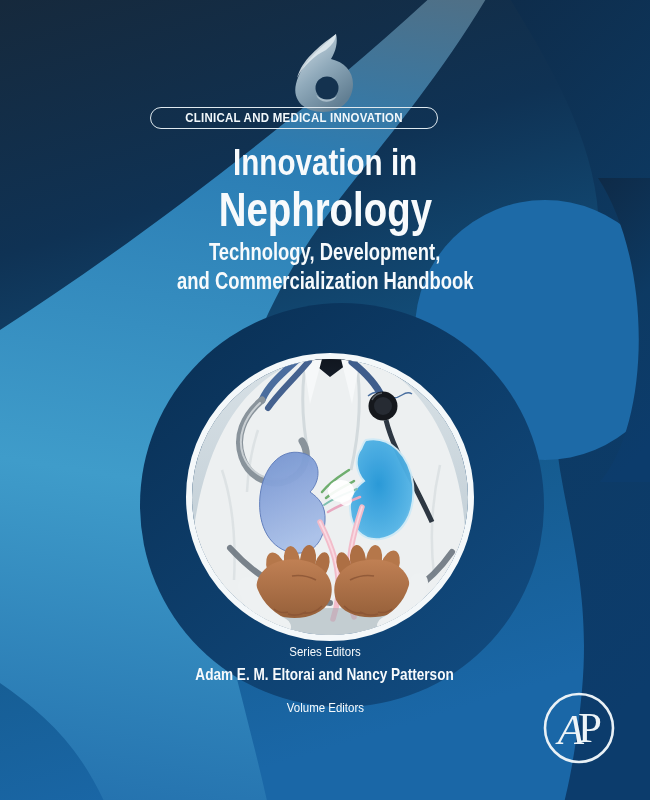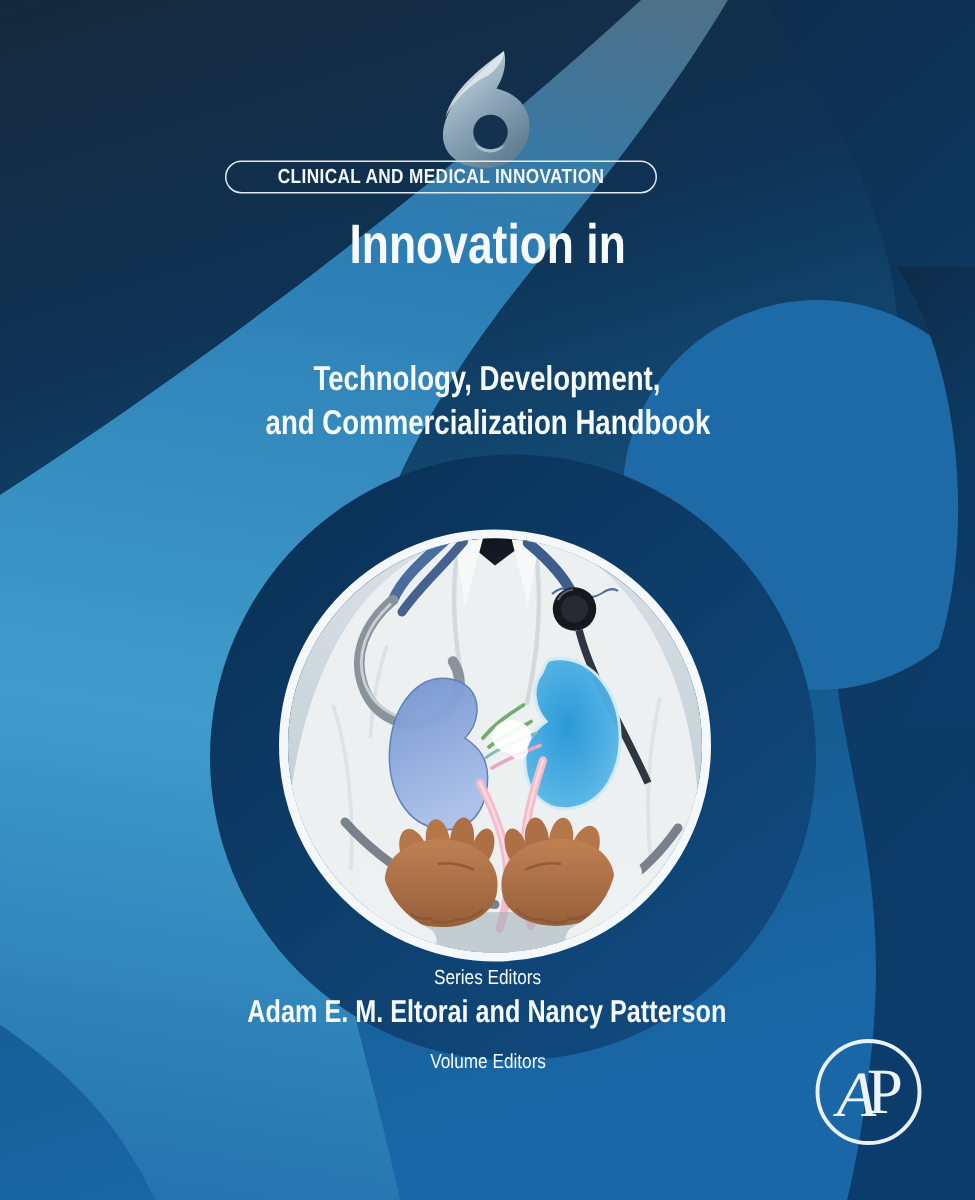--- a/index.html
+++ b/index.html
@@ -17,21 +17,21 @@
   }
   .badge-pill{
     display:inline-block;border:1.6px solid #dfe9ef;border-radius:14px;
     padding:2px 15px 3px 15px;color:#f2f8fb;font-size:13.5px;font-weight:bold;
     letter-spacing:.3px;
   }
   .title1{top:143px;font-size:37px;font-weight:bold;line-height:40px;}
   .title2{top:181px;font-size:48px;font-weight:bold;line-height:58px;}
   .subtitle{top:238px;font-size:23px;font-weight:bold;line-height:29px;}
   .ed-label{font-size:13.5px;font-weight:normal;line-height:18px;}
-  .ed-names{font-size:21px;font-weight:bold;line-height:27px;}
+  .ed-names{font-size:17px;font-weight:bold;line-height:27px;}
   .series-block{top:643px;}
   .volume-block{top:699px;}
 </style>
 </head>
 <body>
 
 <div class="cover">
 
   <svg class="bg" viewBox="0 0 650 800" aria-hidden="true">
     <defs>
@@ -217,20 +217,23 @@
     </g>
   </svg>
 
   <div class="badge">
     <span class="badge-pill"><span class="sqz85">CLINICAL AND MEDICAL INNOVATION</span></span>
   </div>
 
   <div class="txt title1">
     <span class="sqz">Innovation in</span>
   </div>
+  <div class="txt title2">
+    <span class="sqz">Nephrology</span>
+  </div>
   <div class="txt subtitle">
     <span class="sqz">Technology, Development,</span><br>
     <span class="sqz">and Commercialization Handbook</span>
   </div>
 
   <div class="txt series-block">
     <div class="ed-label">
       <span class="sqz85">Series Editors</span>
     </div>
     <div class="ed-names">

